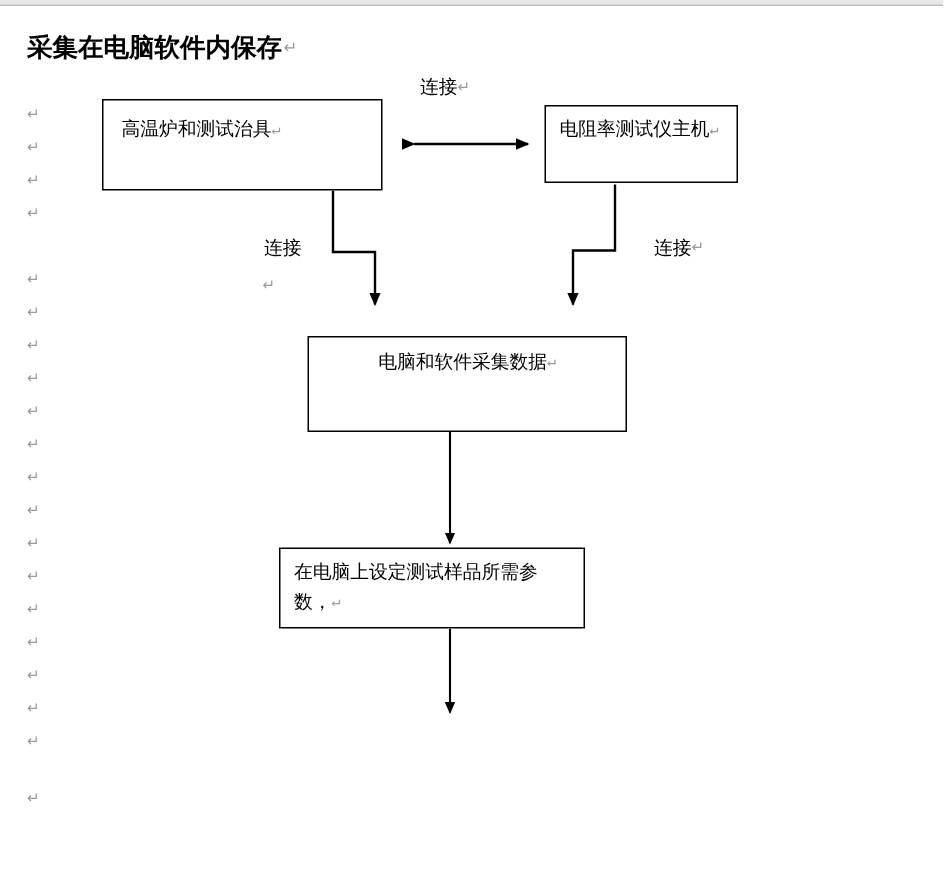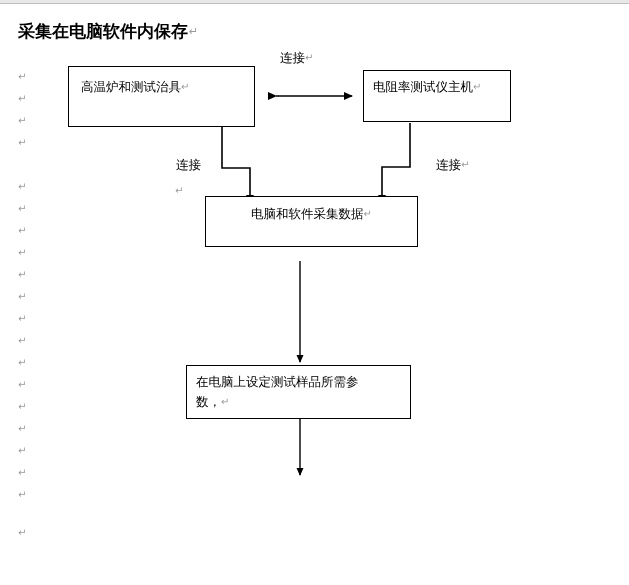--- a/index.html
+++ b/index.html
@@ -55,21 +55,21 @@
   
   .box {
     position: absolute;
     box-sizing: border-box;
     border: 1px solid #000000;
     background: #ffffff;
   }
   .box-text {
     position: absolute;
     left: 0; right: 0;
-    font-family: Liberation Serif, serif;
+    font-family: Liberation Mono, monospace;
     font-size: 12.5px;
     line-height: 20px;
     color: #000000;
     white-space: pre-wrap;
   }
   .box-text.center { text-align: center; }
   .box-text.left   { text-align: left; }
   .inline-pilcrow {
     color: #9a9a9a;
     font-size: 10px;
@@ -157,27 +157,27 @@
   <div class="conn-label" style="left:176px; top:157px;"><span>连接</span></div>
 
   <div class="conn-label" style="left:436px; top:157px;"><span>连接</span><span class="inline-pilcrow">↵</span></div>
 
   <div class="pilcrow" style="left:175px; top:186px;">↵</div>
 
   <div class="box" style="left:68px; top:66px; width:187px; height:61px;">
     <div class="box-text left" style="top:10px; left:12px; right:6px;"><span>高温炉和测试治具</span><span class="inline-pilcrow">↵</span></div>
   </div>
 
-  <div class="box" style="left:363px; top:70px; width:148px; height:52px;">
+  <div class="box" style="left:363px; top:70px; width:129px; height:52px;">
     <div class="box-text left" style="top:6px; left:9px; right:4px;"><span>电阻率测试仪主机</span><span class="inline-pilcrow">↵</span></div>
   </div>
 
-  <div class="box" style="left:205px; top:196px; width:213px; height:51px;padding-left:40px;">
+  <div class="box" style="left:205px; top:224px; width:213px; height:64px;padding-left:40px;">
     <div class="box-text center" style="top:7px;"><span>电脑和软件采集数据</span><span class="inline-pilcrow">↵</span></div>
   </div>
 
-  <div class="box" style="left:186px; top:365px; width:225px; height:54px;">
+  <div class="box" style="left:186px; top:365px; width:204px; height:54px;">
     <div class="box-text left" style="top:6px; left:9px; right:6px;"><span>在电脑上设定测试样品所需参
 数，</span><span class="inline-pilcrow">↵</span></div>
   </div>
 
 
 </div>
 
 </body></html>

